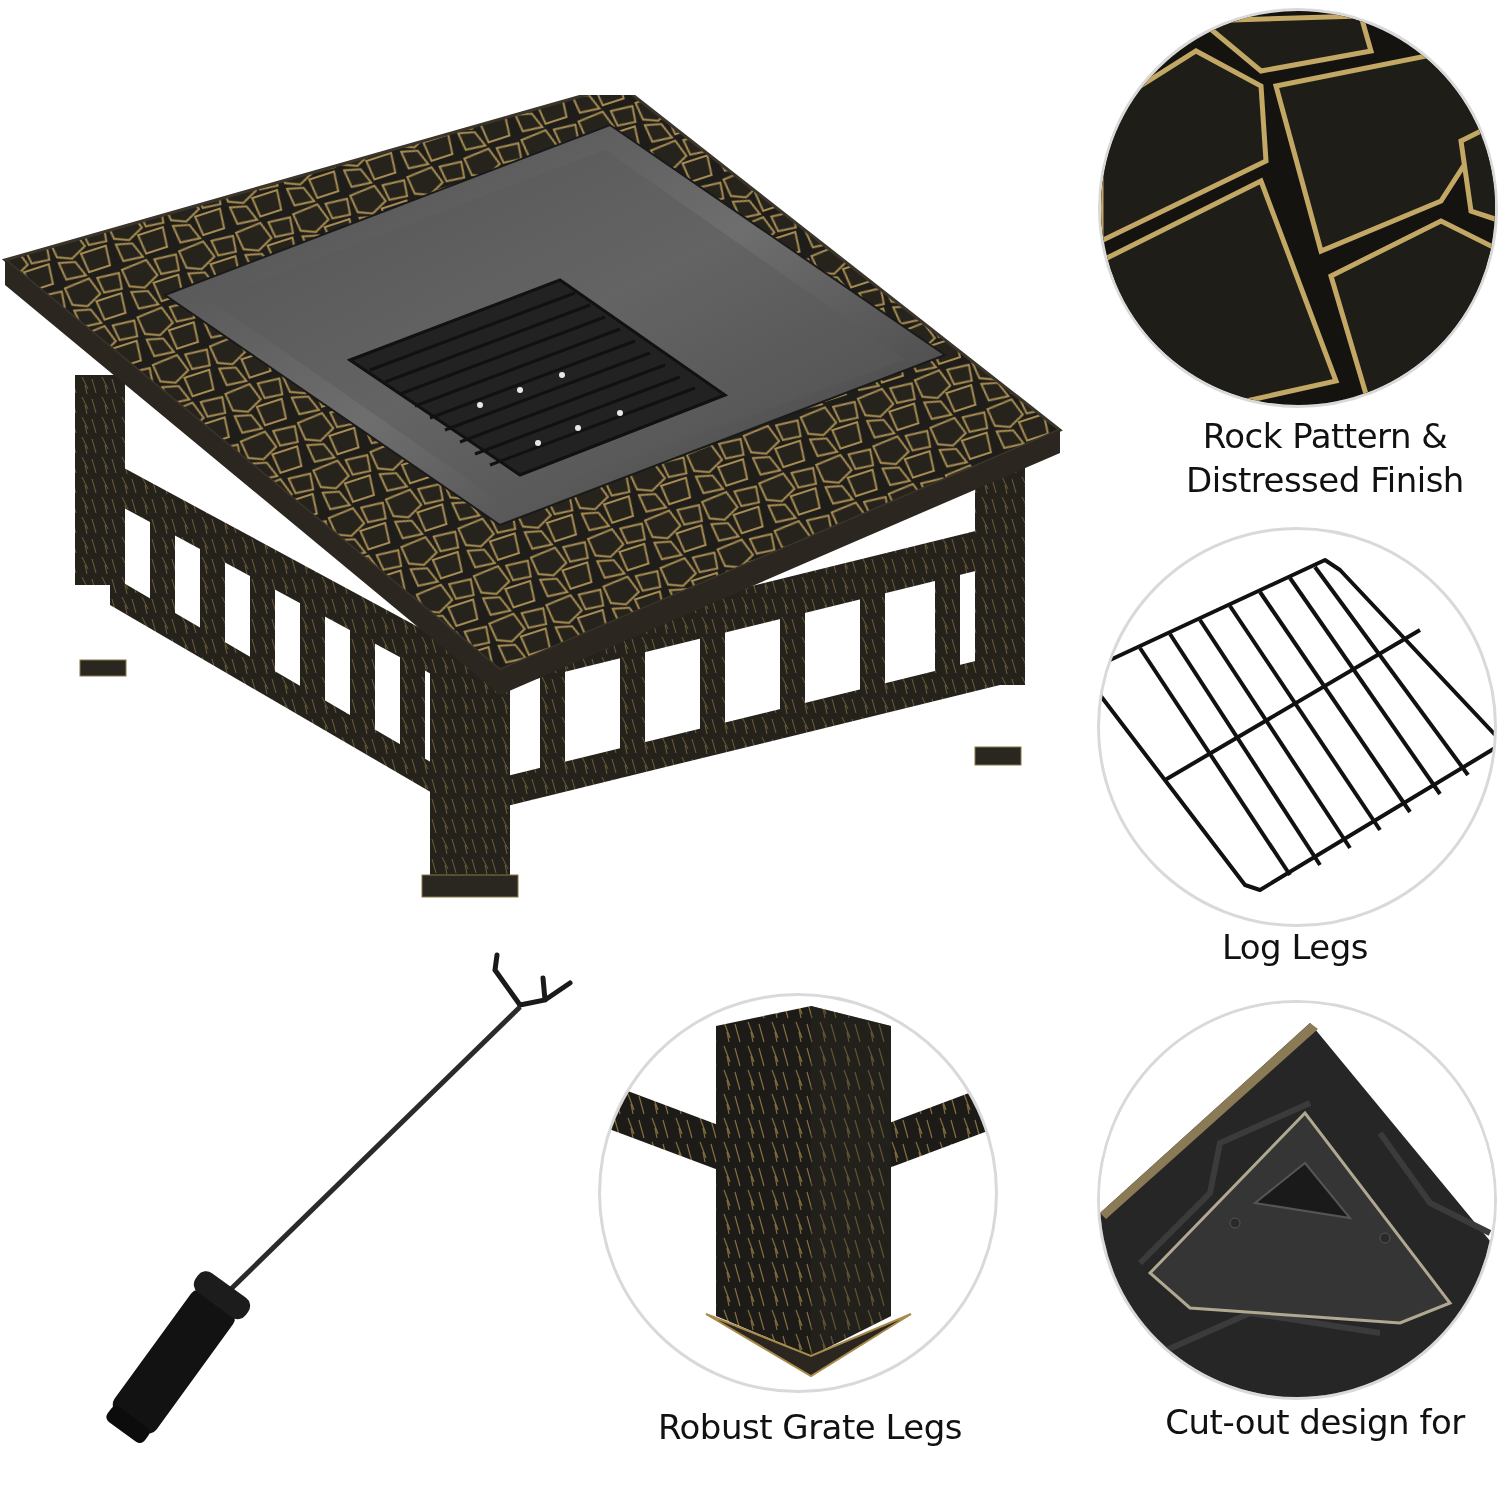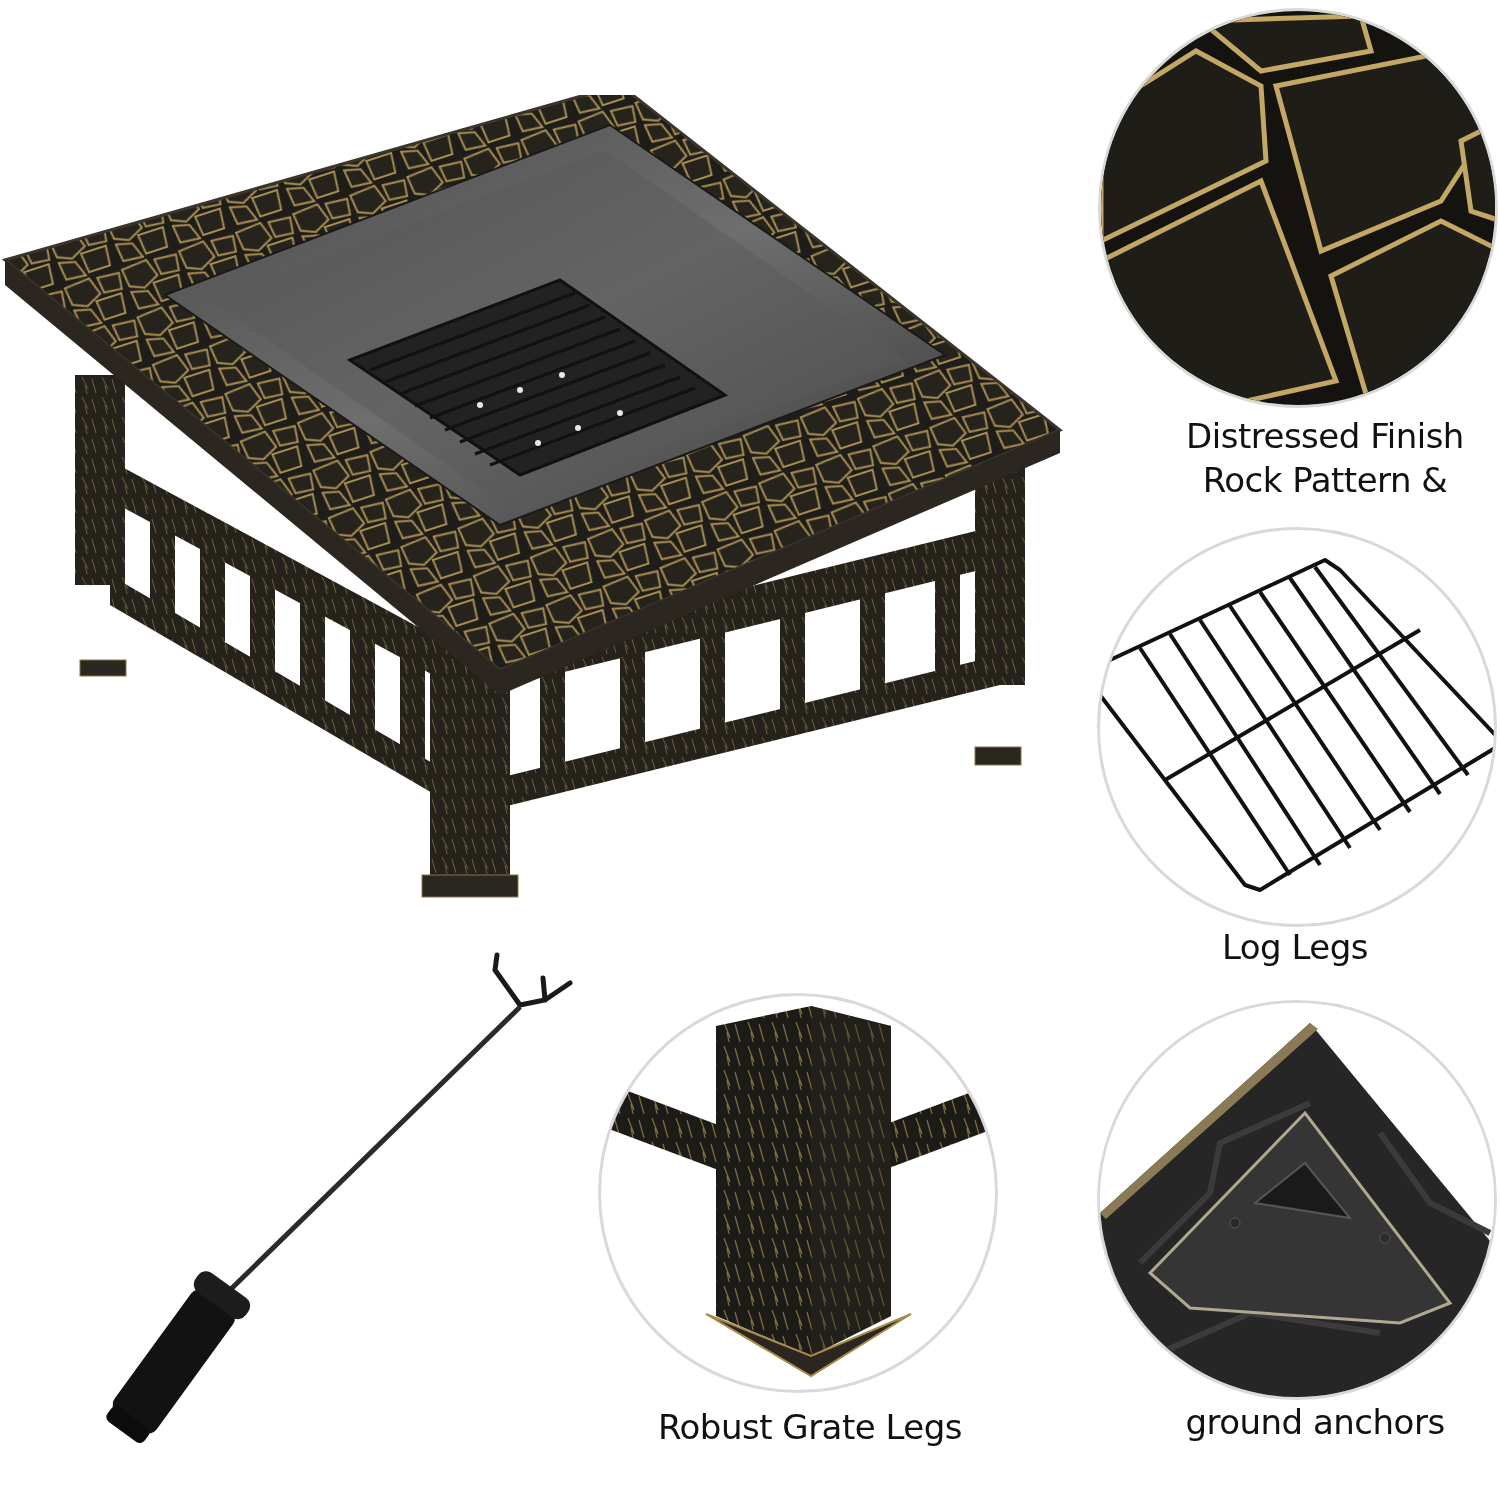--- a/index.html
+++ b/index.html
@@ -124,22 +124,22 @@
       <polygon points="100,10 260,5 270,40 160,60"></polygon>
       <polygon points="0,100 95,40 160,75 165,150 0,230"></polygon>
       <polygon points="175,75 350,40 385,120 340,190 220,240"></polygon>
       <polygon points="0,250 160,170 235,370 100,400 0,400"></polygon>
       <polygon points="230,265 340,210 400,240 400,400 270,400"></polygon>
       <polygon points="360,130 400,110 400,210 370,200"></polygon>
     </g>
   </svg>
 </div>
 <div class="caption" style="left:1150px;top:414px;width:350px;">
+  <div>Rock Pattern &amp;</div>
   <div>Distressed Finish</div>
-  <div>Rock Pattern &amp;</div>
 </div>
 
 <div class="circle" style="left:1097px;top:527px;width:400px;height:400px;">
   <svg width="400" height="400" viewBox="0 0 400 400">
     <g stroke="#111" stroke-width="4" fill="none" stroke-linejoin="round">
       <polyline points="10,130 225,30 240,40 400,210"></polyline>
       <polyline points="400,215 160,360 145,355 0,165"></polyline>
       <line x1="65" y1="250" x2="320" y2="100"></line>
       <line x1="40" y1="118" x2="190" y2="345"></line>
       <line x1="70" y1="104" x2="220" y2="335"></line>
@@ -185,14 +185,14 @@
       <path d="M280 130 L330 200 L390 230"></path>
       <path d="M60 350 L150 310 L280 330"></path>
     </g>
     <polygon points="50,270 205,110 350,300 300,320 90,305" fill="#353535" stroke="#b0a890" stroke-width="3"></polygon>
     <polygon points="155,200 205,160 250,215" fill="#1a1a1a" stroke="#555" stroke-width="2"></polygon>
     <circle cx="135" cy="220" r="5" fill="#2a2a2a" stroke="#555"></circle>
     <circle cx="285" cy="235" r="5" fill="#2a2a2a" stroke="#555"></circle>
   </svg>
 </div>
 <div class="caption" style="left:1140px;top:1400px;width:350px;">
-  <div>ground anchors</div>
+  <div>Cut-out design for</div>
 </div>
 
 </body></html>

